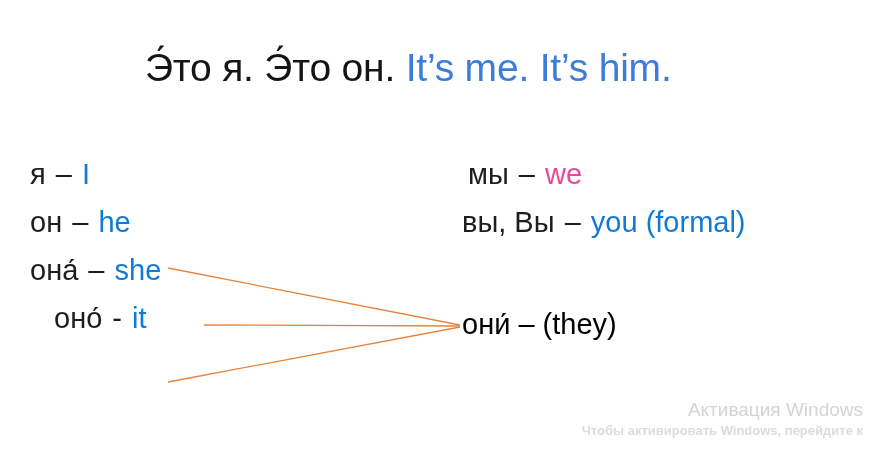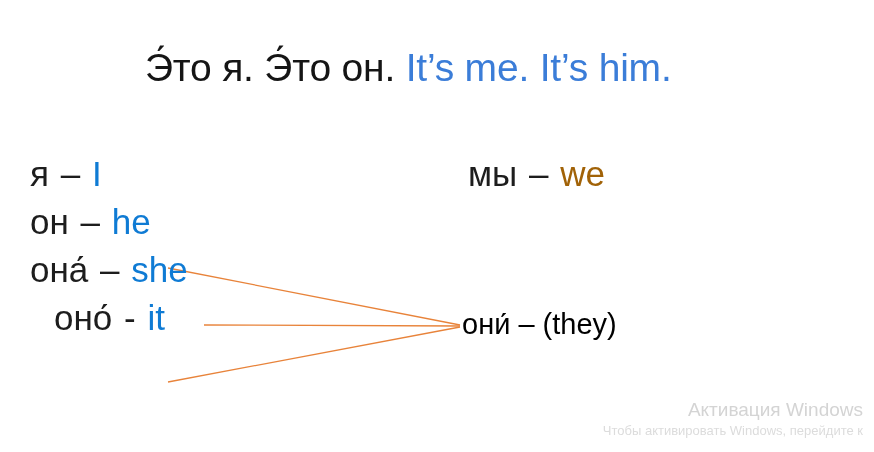--- a/index.html
+++ b/index.html
@@ -53,28 +53,28 @@
   .col {
     position: absolute;
     white-space: nowrap;
   }
   #col-left  { left: 30px;  top: 150px; }
   #col-right { left: 462px; top: 150px; }
 
   .row {
     height: 48px;
     line-height: 48px;
-    font-size: 35px;
+    font-size: 29px;
     color: #1d1d1d;
     white-space: nowrap;
   }
   .row .ru   { color: #1d1d1d; }
   .row .dash { color: #1d1d1d; padding: 0 2px; }
   .row .en   { color: #0f7bd4; }
-  .row .en.muted { color: #a16207; }
+  .row .en.muted { color: #ec4899; }
 
   
   #row-ona { letter-spacing: 0; }
   #row-ono { letter-spacing: 0; margin-left: 24px; }
   #row-oni {
     position: absolute;
     left: 462px;
     top: 300px;
     height: 48px;
     line-height: 48px;
@@ -95,21 +95,21 @@
   #watermark .wm-title {
     font-size: 19px;
     line-height: 24px;
     color: #d4d4d4;
     font-weight: 400;
   }
   #watermark .wm-sub {
     font-size: 13px;
     line-height: 18px;
     color: #dcdcdc;
-    font-weight: 400;
+    font-weight: 700;
   }
 </style>
 </head>
 <body>
 
 <div id="slide">
 
   <div id="title">
     <span class="ru">Э́то я. Э́то он.</span>
     <span class="en">It’s me. It’s him.</span>
@@ -151,20 +151,25 @@
   </div>
 
   <div id="col-right" class="col">
 
     <div class="row" id="row-my" style="padding-left:6px;">
       <span class="ru">мы</span>
       <span class="dash">–</span>
       <span class="en muted">we</span>
     </div>
 
+    <div class="row" id="row-vy">
+      <span class="ru">вы, Вы</span>
+      <span class="dash">–</span>
+      <span class="en">you (formal)</span>
+    </div>
 
   </div>
 
   <div id="row-oni">
     <span class="ru">они́</span>
     <span class="dash">–</span>
     <span class="en">(they)</span>
   </div>
 
   <div id="watermark">

